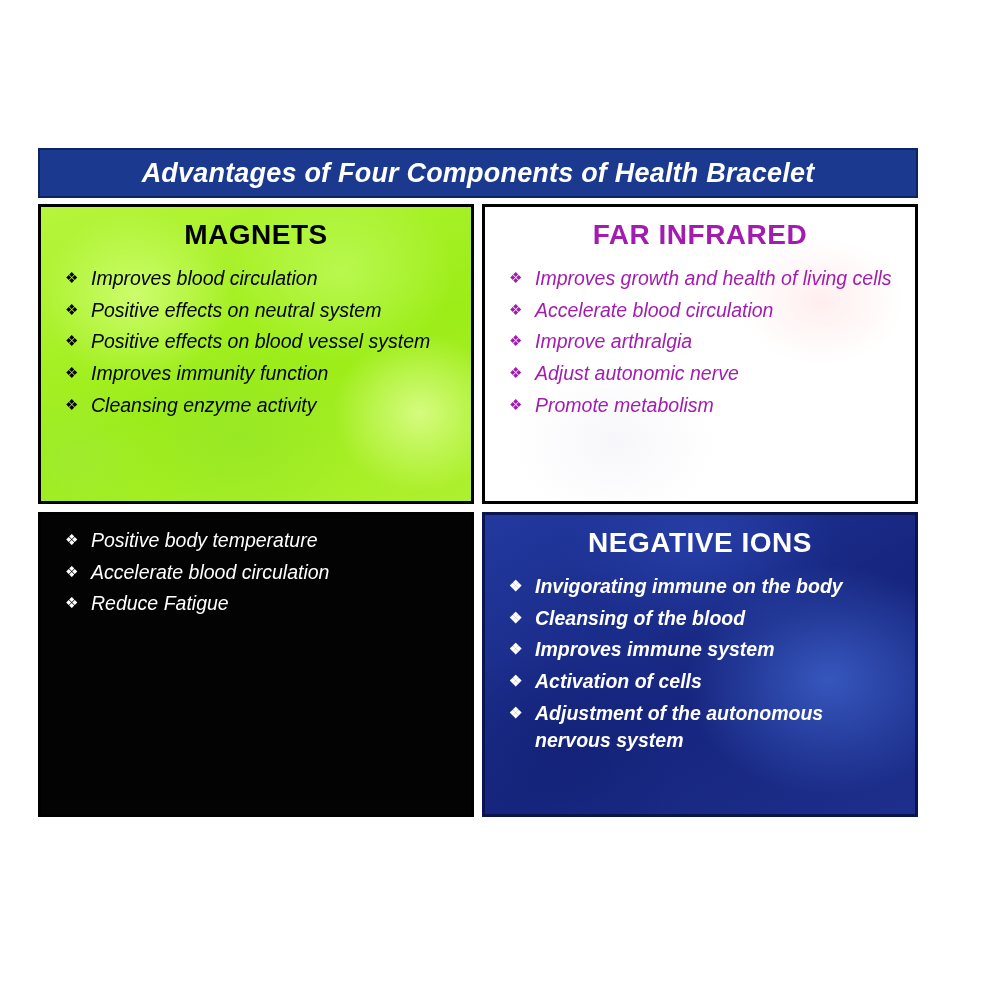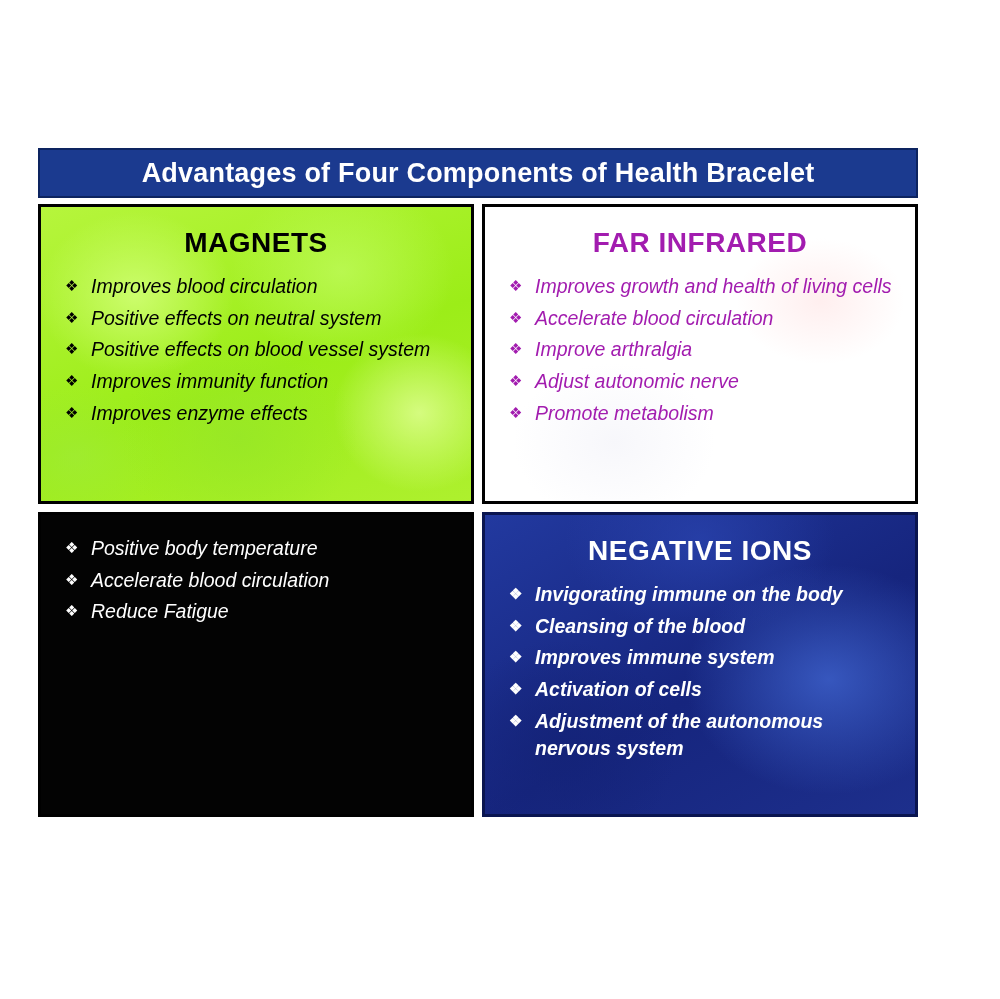--- a/index.html
+++ b/index.html
@@ -28,38 +28,39 @@
     align-items: center;
     justify-content: center;
   }
   .title-bar h1 {
     margin: 11px;
     color: #ffffff;
     font-size: 27px;
     font-weight: bold;
     letter-spacing: 0.2px;
     text-align: center;
+    font-style: italic;
   }
   .grid {
     display: grid;
     grid-template-columns: 1fr 1fr;
     grid-template-rows: 300px 305px;
     gap: 8px;
     margin-top: 6px;
   }
   .panel {
     position: relative;
     border: 3px solid #000000;
     overflow: hidden;
     box-sizing: border-box;
   }
   .panel-inner {
     position: relative;
     z-index: 2;
-    padding: 20px 14px 10px 14px;
+    padding: 12px 14px 10px 14px;
   }
   .panel h2 {
     margin: 0 0 14px 0;
     text-align: center;
     font-size: 28px;
     font-weight: bold;
     letter-spacing: 0.5px;
   }
   ul.bullets {
     list-style: none;
@@ -174,21 +175,21 @@
           <li>
             <span class="bullet-glyph">❖</span>
             <span class="bullet-text">Positive effects  on blood vessel system</span>
           </li>
           <li>
             <span class="bullet-glyph">❖</span>
             <span class="bullet-text">Improves immunity function</span>
           </li>
           <li>
             <span class="bullet-glyph">❖</span>
-            <span class="bullet-text">Improves enzyme effects</span>
+            <span class="bullet-text">Cleansing enzyme activity</span>
           </li>
         </ul>
       </div>
     </div>
 
     <div class="panel panel-infrared">
       <div class="bg"></div>
       <div class="panel-inner">
         <h2>FAR INFRARED</h2>
         <ul class="bullets">

